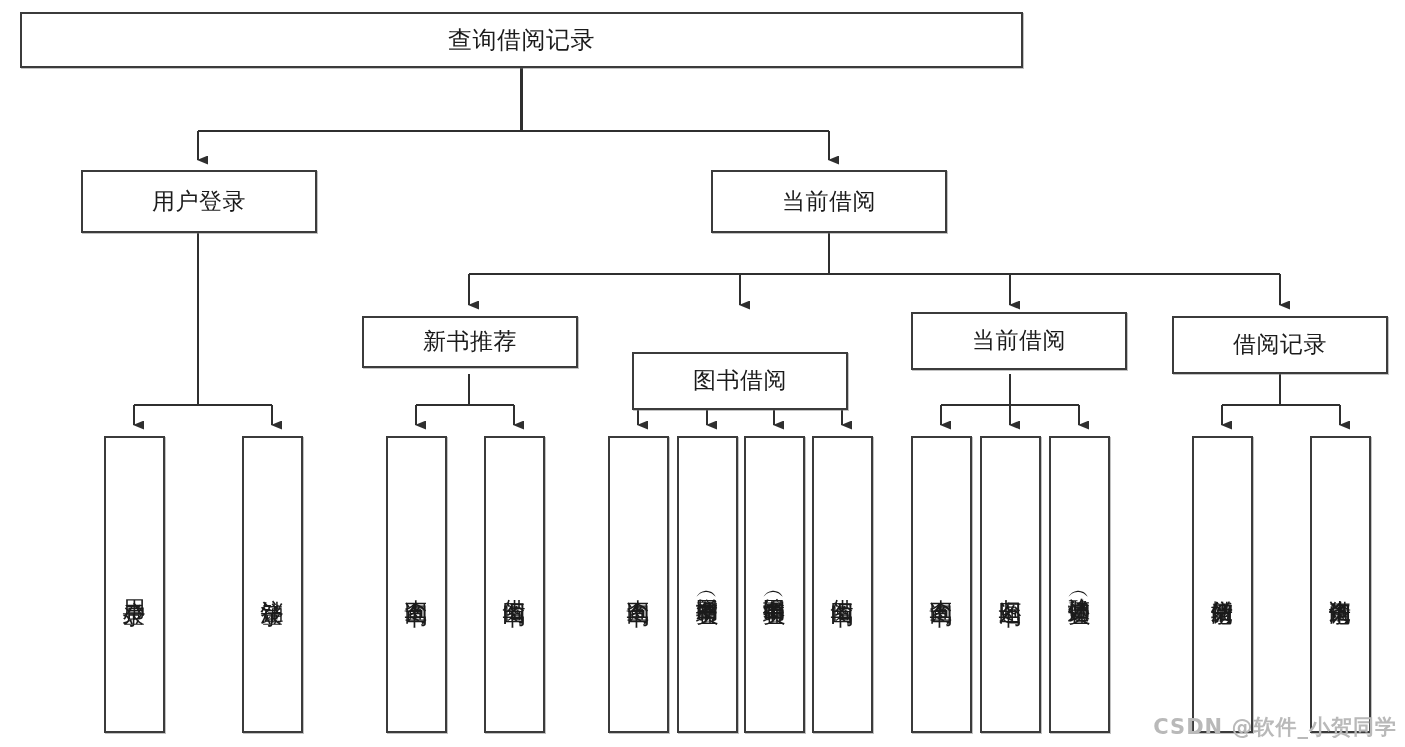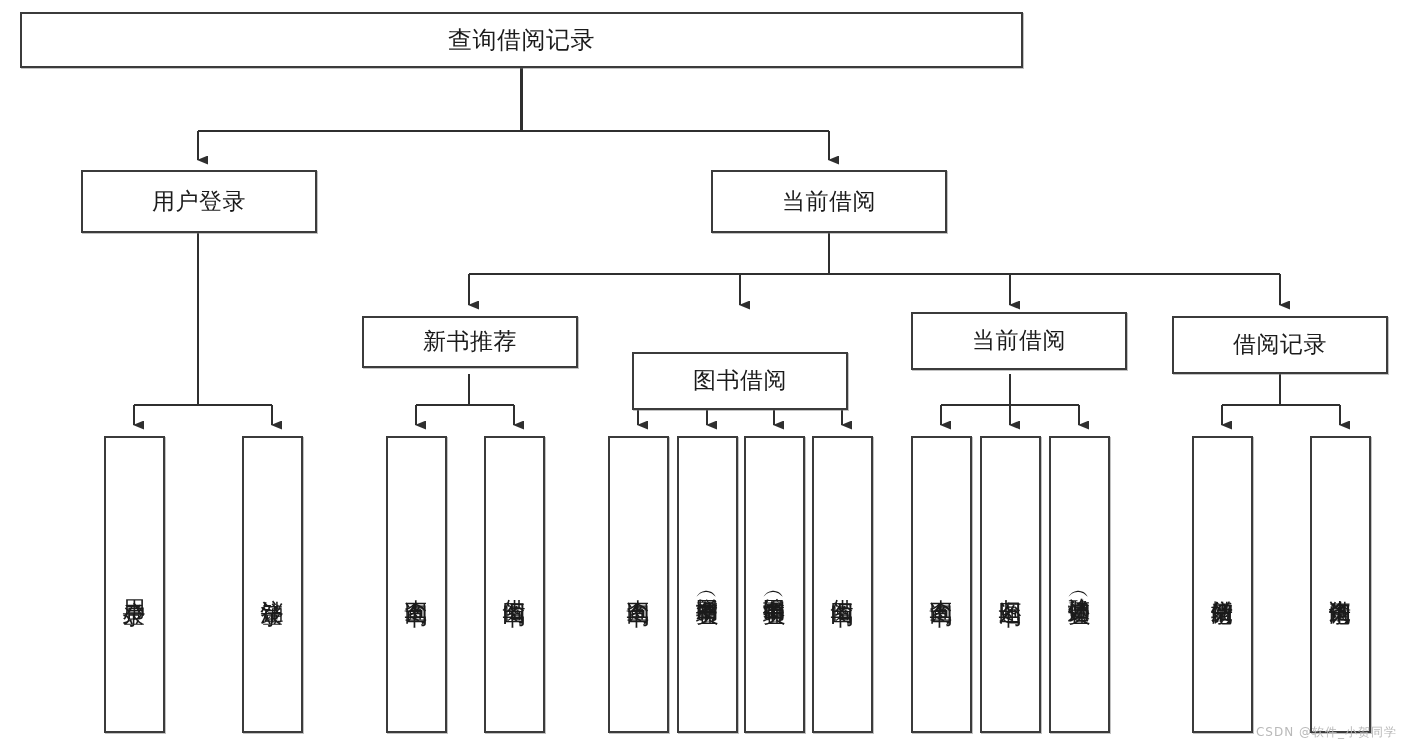--- a/index.html
+++ b/index.html
@@ -66,25 +66,26 @@
     white-space: nowrap;
   }
   .node.vert.tall-text .node-label {
     font-size: 22px;
     letter-spacing: 1px;
   }
   #watermark {
     position: absolute;
     right: 8px;
     bottom: 6px;
-    font-size: 12px;
+    font-size: 21px;
     color: #b9b9b9;
     letter-spacing: 1px;
     user-select: none;
     white-space: nowrap;
+    font-weight: bold;
   }
 </style>
 </head>
 <body>
 
 <div id="diagram-canvas">
 
   <svg id="edge-layer" viewBox="0 0 1405 747" width="1405" height="747">
     <defs>
       <marker id="arrowhead" markerWidth="9" markerHeight="11" refX="4.5" refY="10" orient="auto" markerUnits="userSpaceOnUse">

